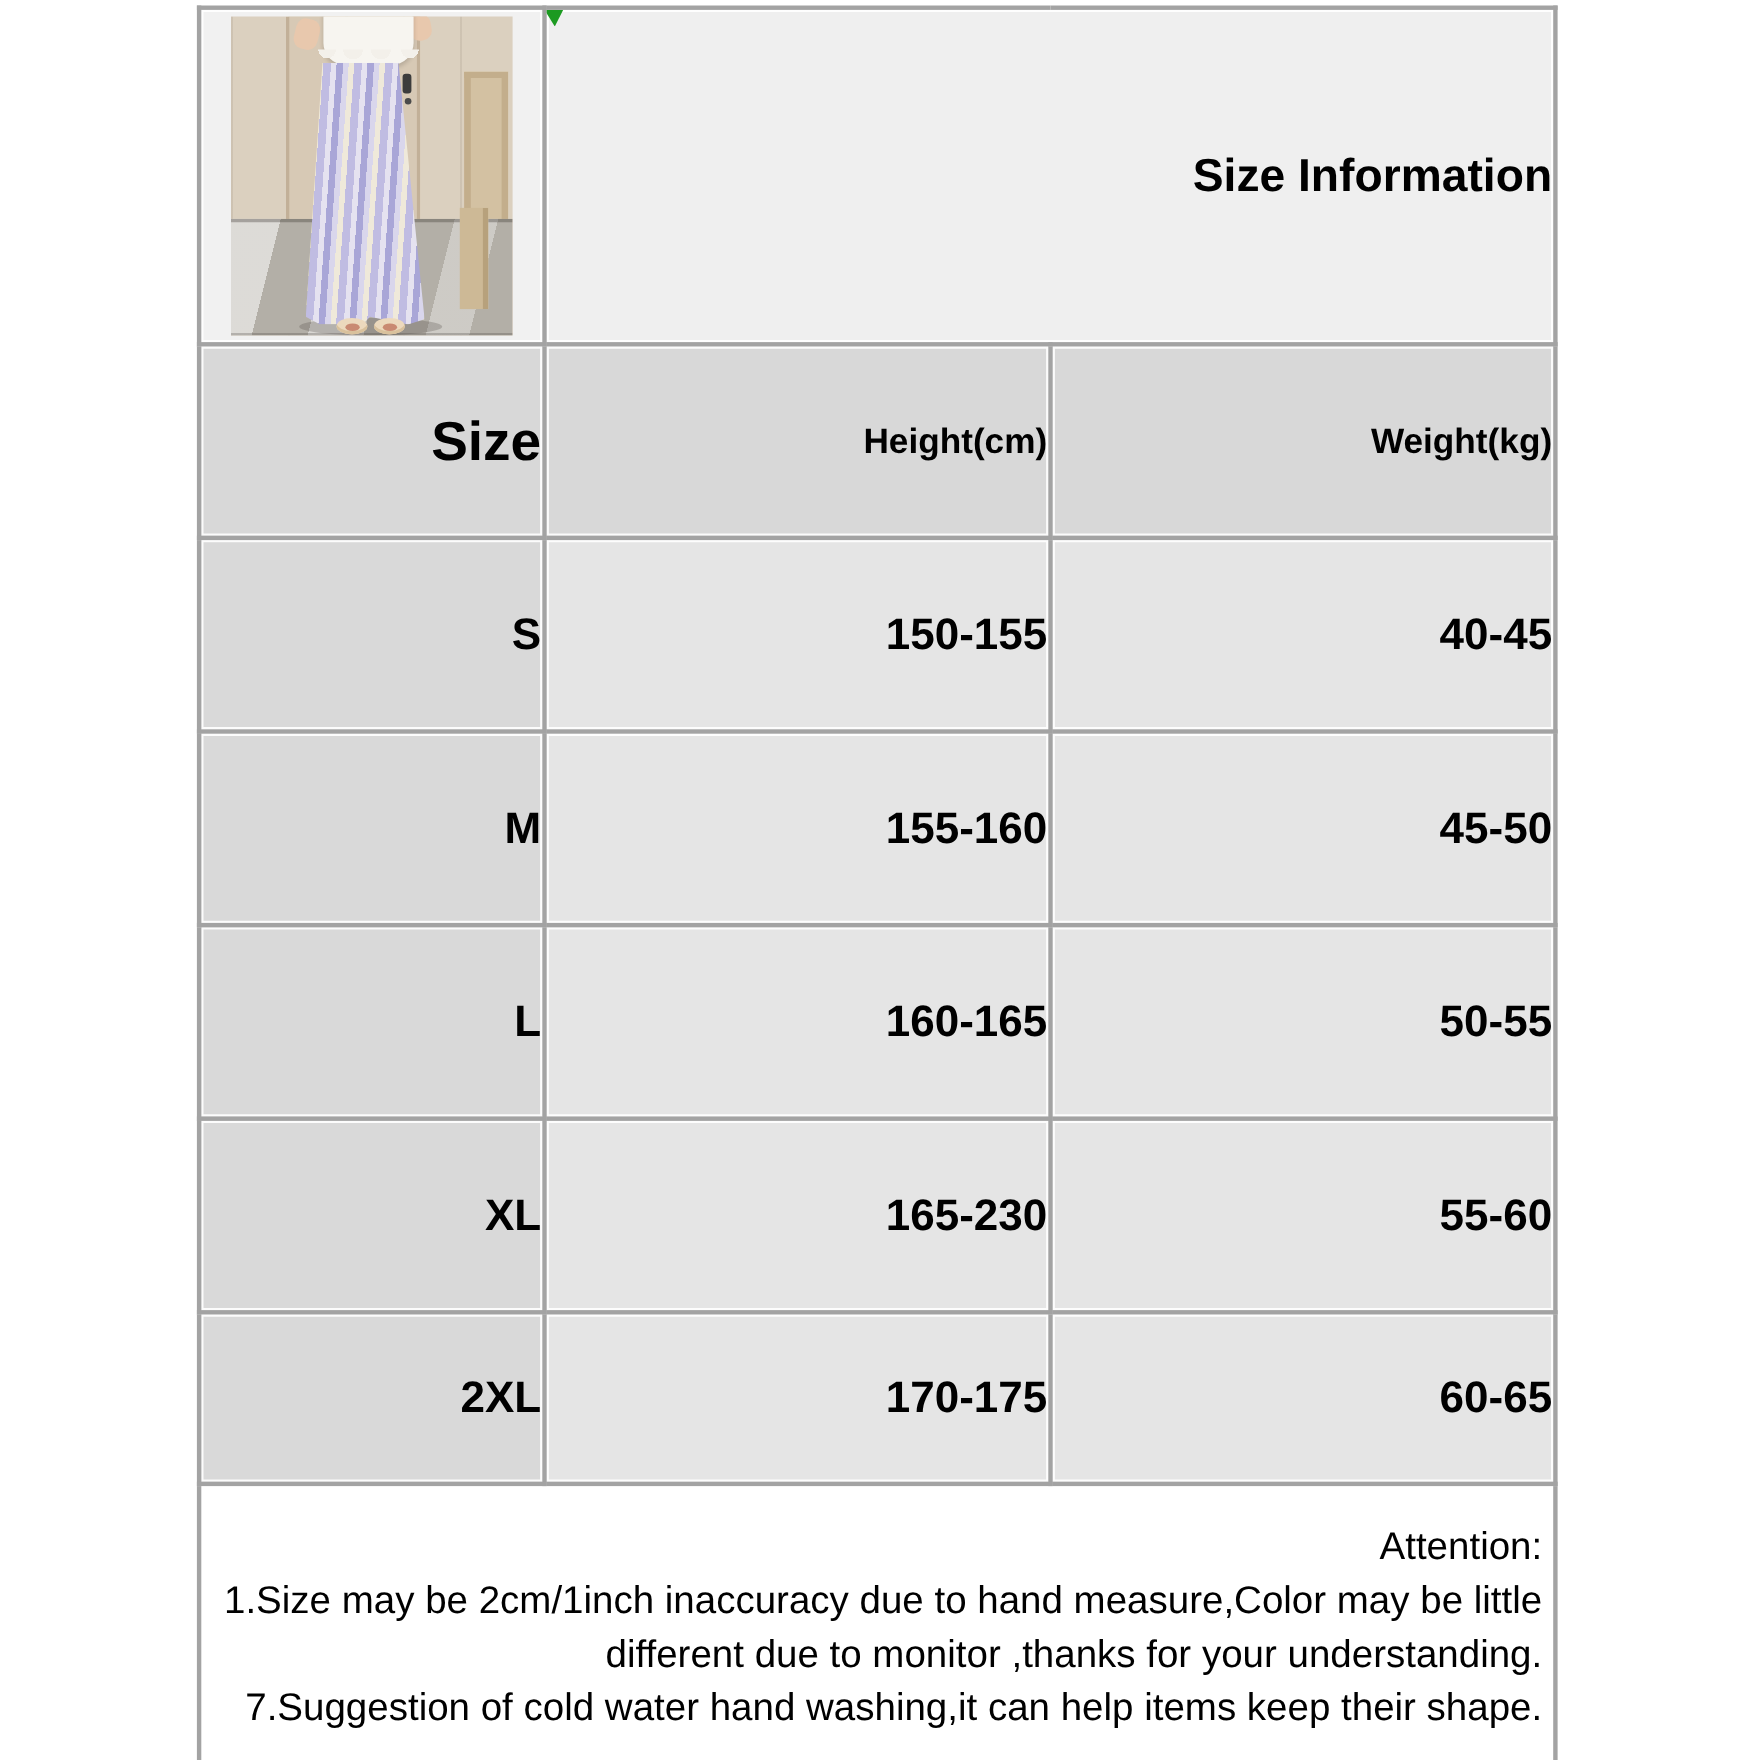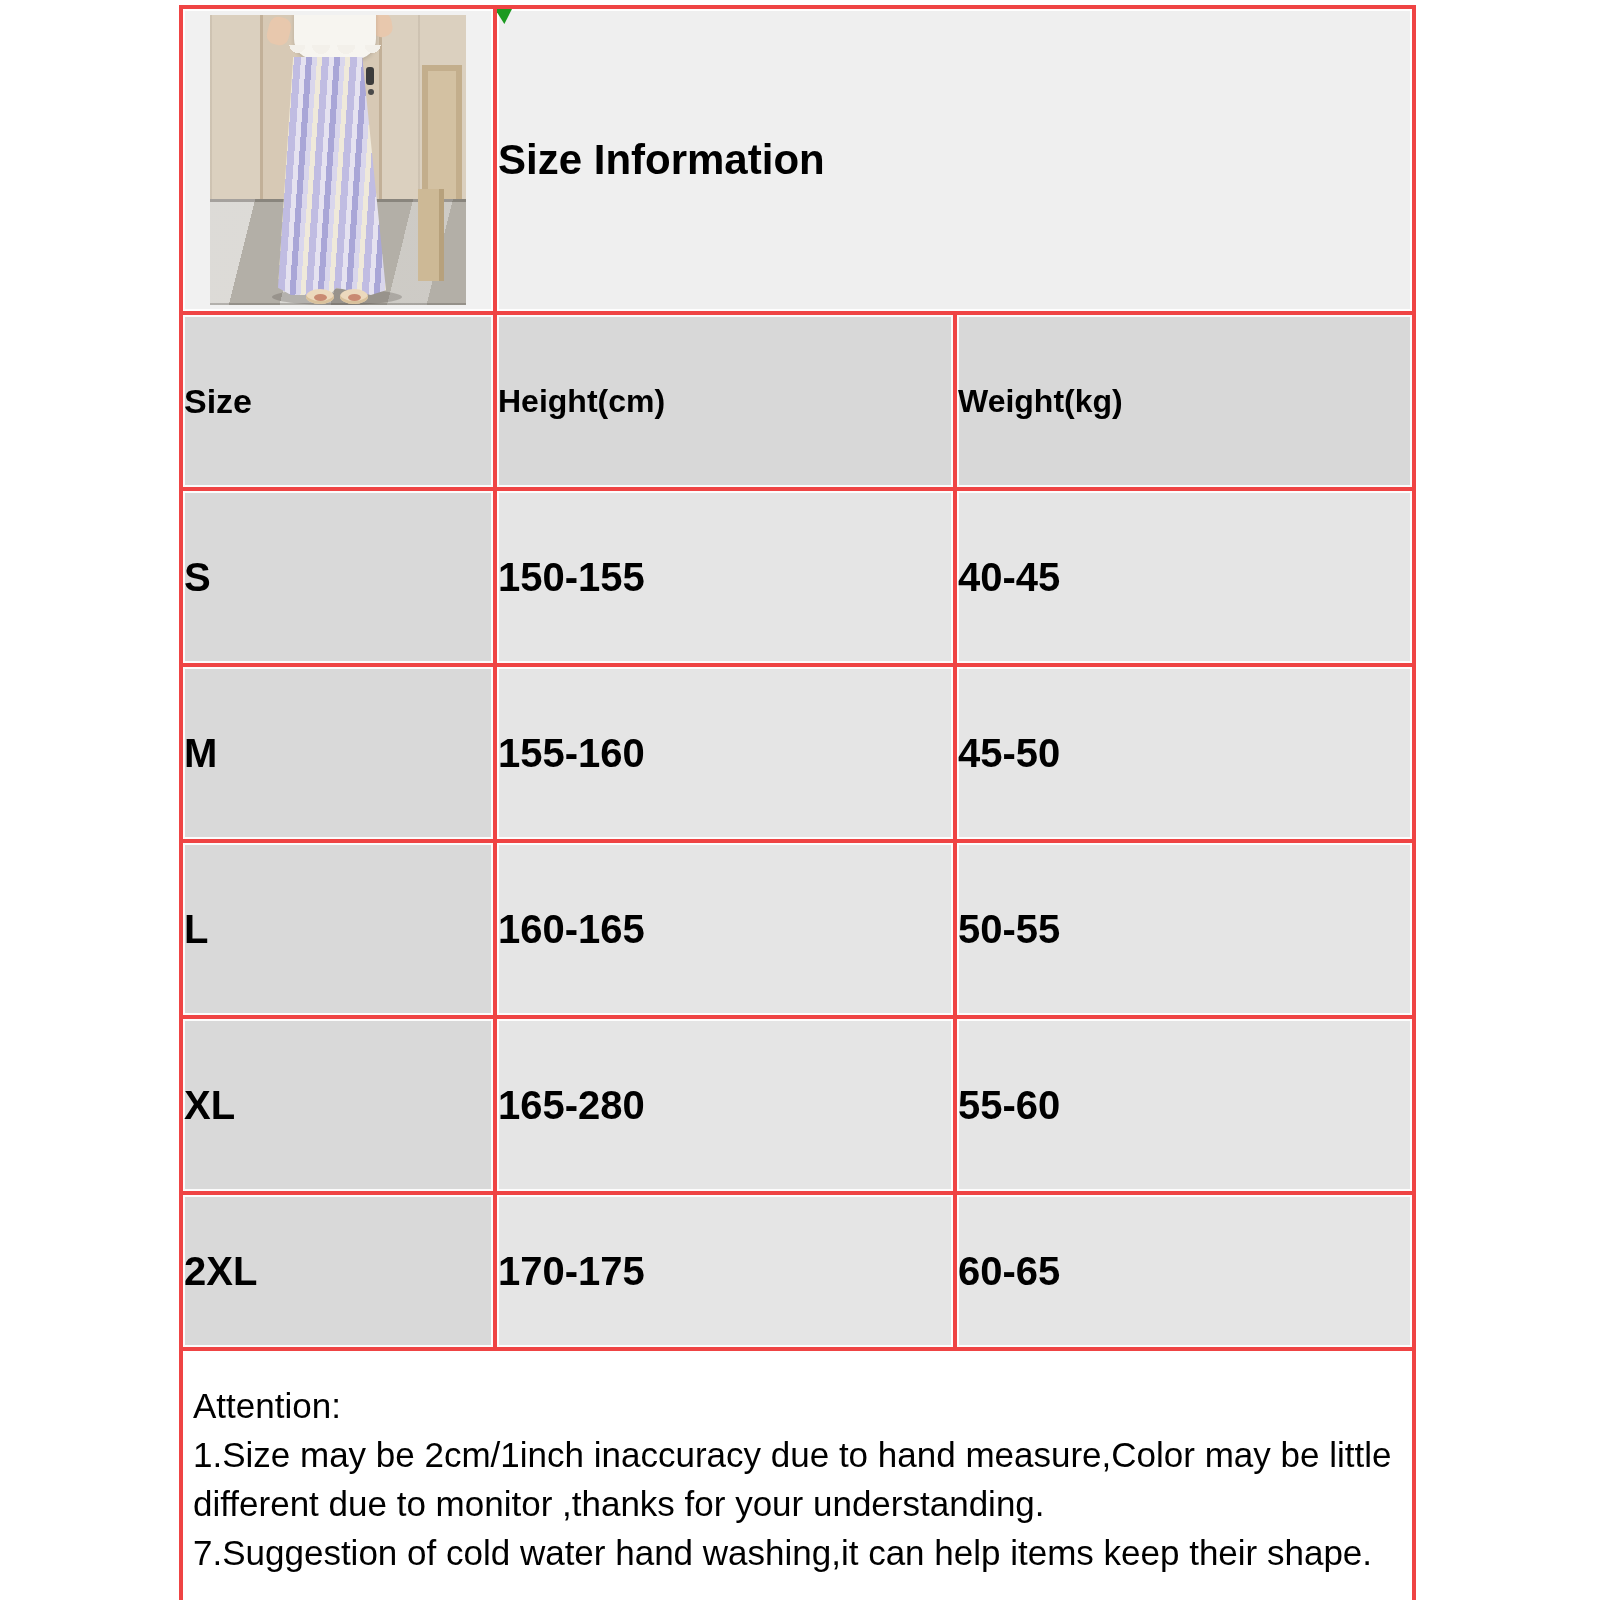--- a/index.html
+++ b/index.html
@@ -2,30 +2,30 @@
 <html><head>
 <meta charset="utf-8">
 <style>
   html,body{margin:0;padding:0;background:#ffffff;}
   body{width:1600px;height:1600px;position:relative;font-family:"Liberation Sans",sans-serif;color:#000;}
 
   .sheet{position:absolute;left:179px;top:5px;}
 
   table.size-table{border-collapse:collapse;table-layout:fixed;width:1233px;background:#fff;}
   table.size-table td{
-    border:4px solid #ef4444;
-    text-align:left;vertical-align:middle;
+    border:4px solid #a3a3a3;
+    text-align:right;vertical-align:middle;
     box-shadow:inset 0 0 0 2px rgba(255,255,255,.9);
     overflow:hidden;
   }
 
   .img-cell{background:#f1f1f1;height:300px;}
   .title-cell{background:#efefef;position:relative;font-weight:bold;font-size:42px;}
   .head-cell{background:#d8d8d8;height:170px;font-weight:bold;font-size:32px;}
-  .size-head{font-size:34px;}
+  .size-head{font-size:50px;}
   .size-cell{background:#d9d9d9;font-weight:bold;font-size:40px;}
   .value-cell{background:#e5e5e5;font-weight:bold;font-size:40px;}
   .r-data td{height:170px;}
   .r-last td{height:150px;}
 
   .note-cell{background:#ffffff;height:252px;text-align:left;vertical-align:top;
     padding:2px 10px 0 10px;font-size:35px;line-height:49px;font-weight:normal;box-shadow:none;}
   .note-head{white-space:nowrap;}
 
   
@@ -134,21 +134,21 @@
     </tr>
 
     <tr class="r-data">
       <td class="size-cell">L</td>
       <td class="value-cell">160-165</td>
       <td class="value-cell">50-55</td>
     </tr>
 
     <tr class="r-data">
       <td class="size-cell">XL</td>
-      <td class="value-cell">165-280</td>
+      <td class="value-cell">165-230</td>
       <td class="value-cell">55-60</td>
     </tr>
 
     <tr class="r-data r-last">
       <td class="size-cell">2XL</td>
       <td class="value-cell">170-175</td>
       <td class="value-cell">60-65</td>
     </tr>
 
     <tr>

